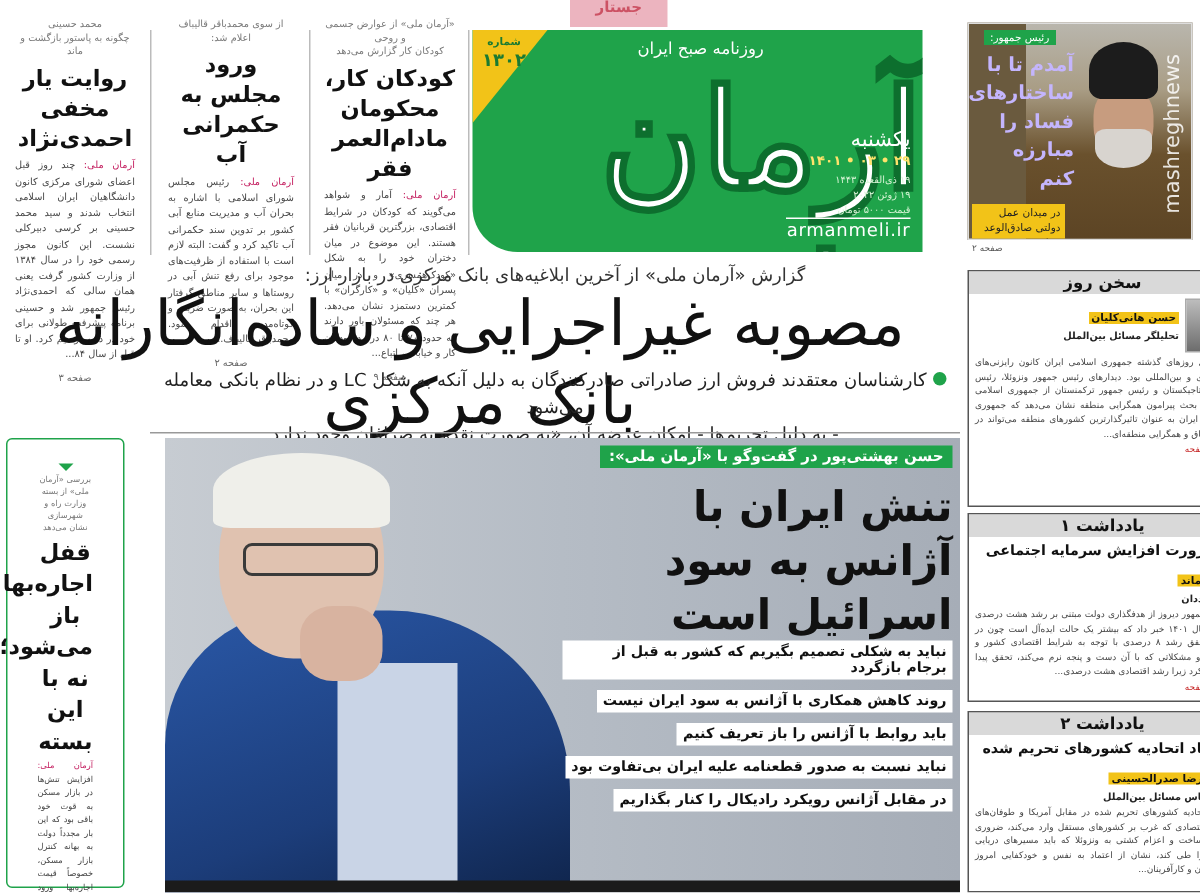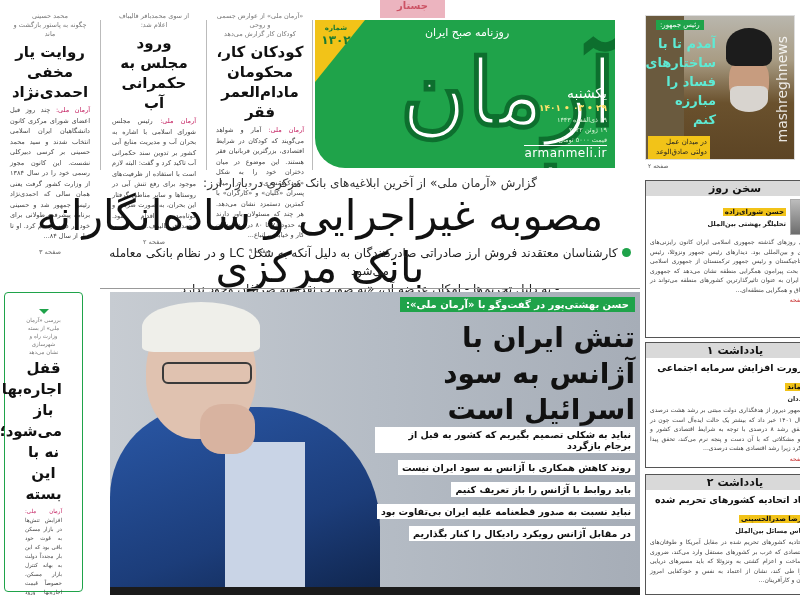--- a/index.html
+++ b/index.html
@@ -32,21 +32,21 @@
   .site { font-family: "DejaVu Sans", sans-serif; font-size: 12px; direction: ltr; color: #fff; letter-spacing: 0.5px; }
   .stamp { position: absolute; left: 380px; top: 0; width: 65px; height: 18px; background: #e8a2b0; opacity: 0.8; color: #c0283e; font-size: 10px; font-weight: bold; text-align: center; }
 
   
   .pres-box { position: absolute; left: 645px; top: 15px; width: 150px; height: 145px; background: #6a5a3e; border: 1px solid #ddd; overflow: hidden; }
   .pres-photo { position: absolute; right: 0; top: 0; width: 110px; height: 145px; background: linear-gradient(180deg, #b9b6ad 0%, #a99d85 30%, #6a512d 60%, #5c4424 100%); }
   .pres-head { position: absolute; right: 22px; top: 12px; width: 46px; height: 38px; background: #1c1c1c; border-radius: 50% 50% 20% 20%; }
   .pres-face { position: absolute; right: 25px; top: 42px; width: 40px; height: 48px; background: #c79c7f; border-radius: 40% 40% 45% 45%; }
   .pres-beard { position: absolute; right: 26px; top: 70px; width: 38px; height: 26px; background: #d8d4cf; border-radius: 20% 20% 50% 50%; }
   .pres-label { position: absolute; left: 10px; top: 4px; background: #1fa34a; color: #fff; font-size: 7px; padding: 1px 4px; }
-  .pres-headline { position: absolute; left: 2px; top: 18px; width: 68px; font-size: 13px; font-weight: bold; line-height: 19px; color: #5eead4; text-align: right; }
+  .pres-headline { position: absolute; left: 2px; top: 18px; width: 68px; font-size: 13px; font-weight: bold; line-height: 19px; color: #c4b5fd; text-align: right; }
   .pres-sub { position: absolute; left: 2px; top: 120px; background: #f2c318; color: #222; font-size: 7px; line-height: 10px; padding: 1px 3px; text-align: right; width: 62px; }
   .watermark { position: absolute; right: 4px; top: 20px; writing-mode: vertical-rl; color: rgba(255,255,255,0.85); font-size: 14px; font-family: "DejaVu Sans", sans-serif; direction: ltr; transform: rotate(180deg); }
 
   
   .supra { position: absolute; left: 100px; top: 176px; width: 540px; text-align: center; font-size: 12px; color: #333; }
   .main-head { position: absolute; left: 0; top: 190px; width: 640px; text-align: center; font-size: 42px; font-weight: normal; color: #111; line-height: 52px; letter-spacing: -1px; }
   .lede { position: absolute; left: 100px; top: 244px; width: 540px; text-align: center; font-size: 12px; line-height: 18px; color: #222; }
   .lede .dot { display: inline-block; width: 9px; height: 9px; border-radius: 50%; background: #1fa34a; margin-left: 4px; }
   .rule-h { position: absolute; left: 100px; top: 288px; width: 540px; height: 1px; background: #999; }
 
@@ -185,22 +185,22 @@
     <span class="quote">باید روابط با آژانس را باز تعریف کنیم</span>
     <span class="quote">نباید نسبت به صدور قطعنامه علیه ایران بی‌تفاوت بود</span>
     <span class="quote">در مقابل آژانس رویکرد رادیکال را کنار بگذاریم</span>
   </div>
 </div>
 
 <div class="rbox" style="top:180px;height:158px;">
   <div class="rbox-title">سخن روز</div>
   <div class="author-row">
     <div>
-      <div class="rbox-author">حسن شورای‌زاده</div>
-      <div class="rbox-role">تحلیلگر بهشتی بین‌الملل</div>
+      <div class="rbox-author">حسن هانی‌کلیان</div>
+      <div class="rbox-role">تحلیلگر مسائل بین‌الملل</div>
     </div>
     <div class="author-pic"></div>
   </div>
   <div class="rbox-body">در طول روزهای گذشته جمهوری اسلامی ایران کانون رایزنی‌های منطقه‌ای و بین‌المللی بود. دیدارهای رئیس جمهور ونزوئلا، رئیس جمهور تاجیکستان و رئیس جمهور ترکمنستان از جمهوری اسلامی ایران و بحث پیرامون همگرایی منطقه نشان می‌دهد که جمهوری اسلامی ایران به عنوان تاثیرگذارترین کشورهای منطقه می‌تواند در ایجاد وفاق و همگرایی منطقه‌ای...</div>
   <div class="rbox-more">همین صفحه</div>
 </div>
 
 <div class="rbox" style="top:342px;height:126px;">
   <div class="rbox-title">یادداشت ۱</div>
   <div class="rbox-head">ضرورت افزایش سرمایه اجتماعی</div>

